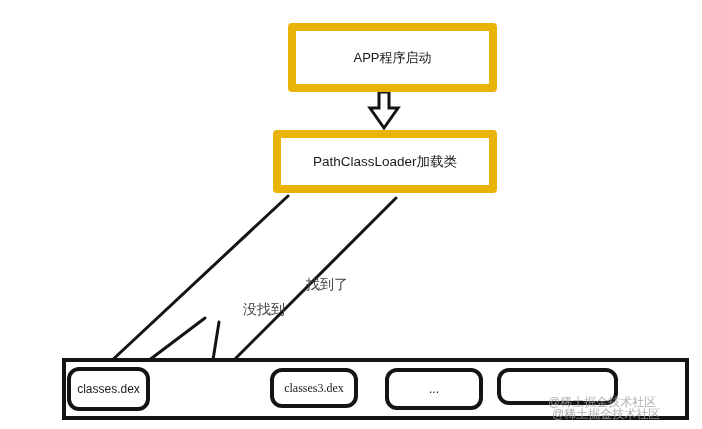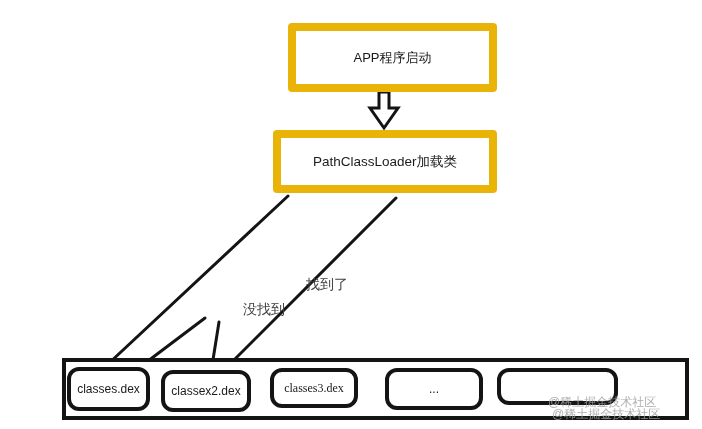--- a/index.html
+++ b/index.html
@@ -118,23 +118,20 @@
 
   <div class="edge-label lbl-notfound">没找到</div>
 
   <div class="edge-label lbl-found">找到了</div>
 
   <div class="dex-outer"></div>
 
   <div class="dex-box dex-1">
     <span>classes.dex</span>
   </div>
-  <div class="dex-box dex-2">
-    <span>classex2.dex</span>
-  </div>
   <div class="dex-box dex-3">
     <span>classes3.dex</span>
   </div>
   <div class="dex-box dex-4">
     <span>...</span>
   </div>
   <div class="dex-box dex-5">
     <span></span>
   </div>
 

